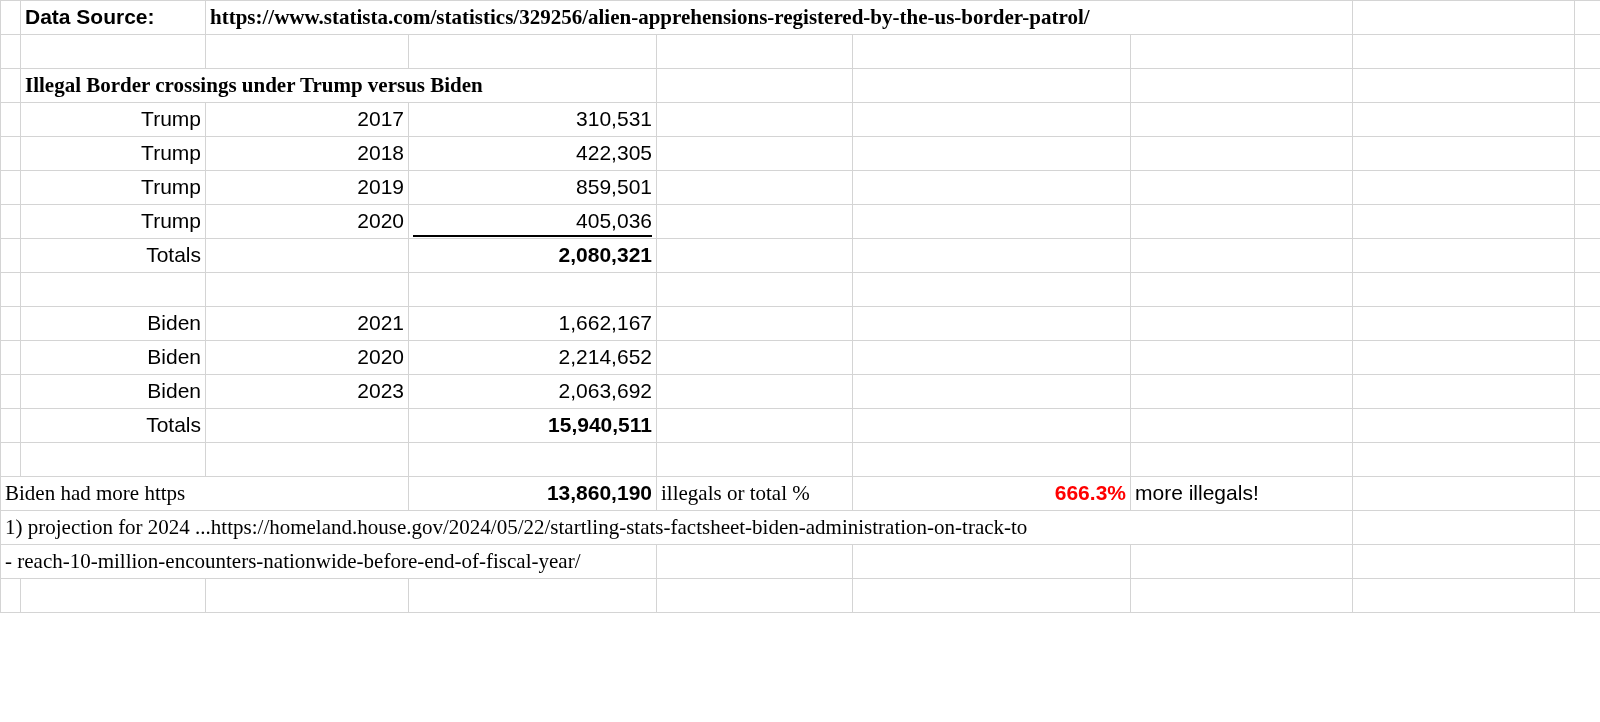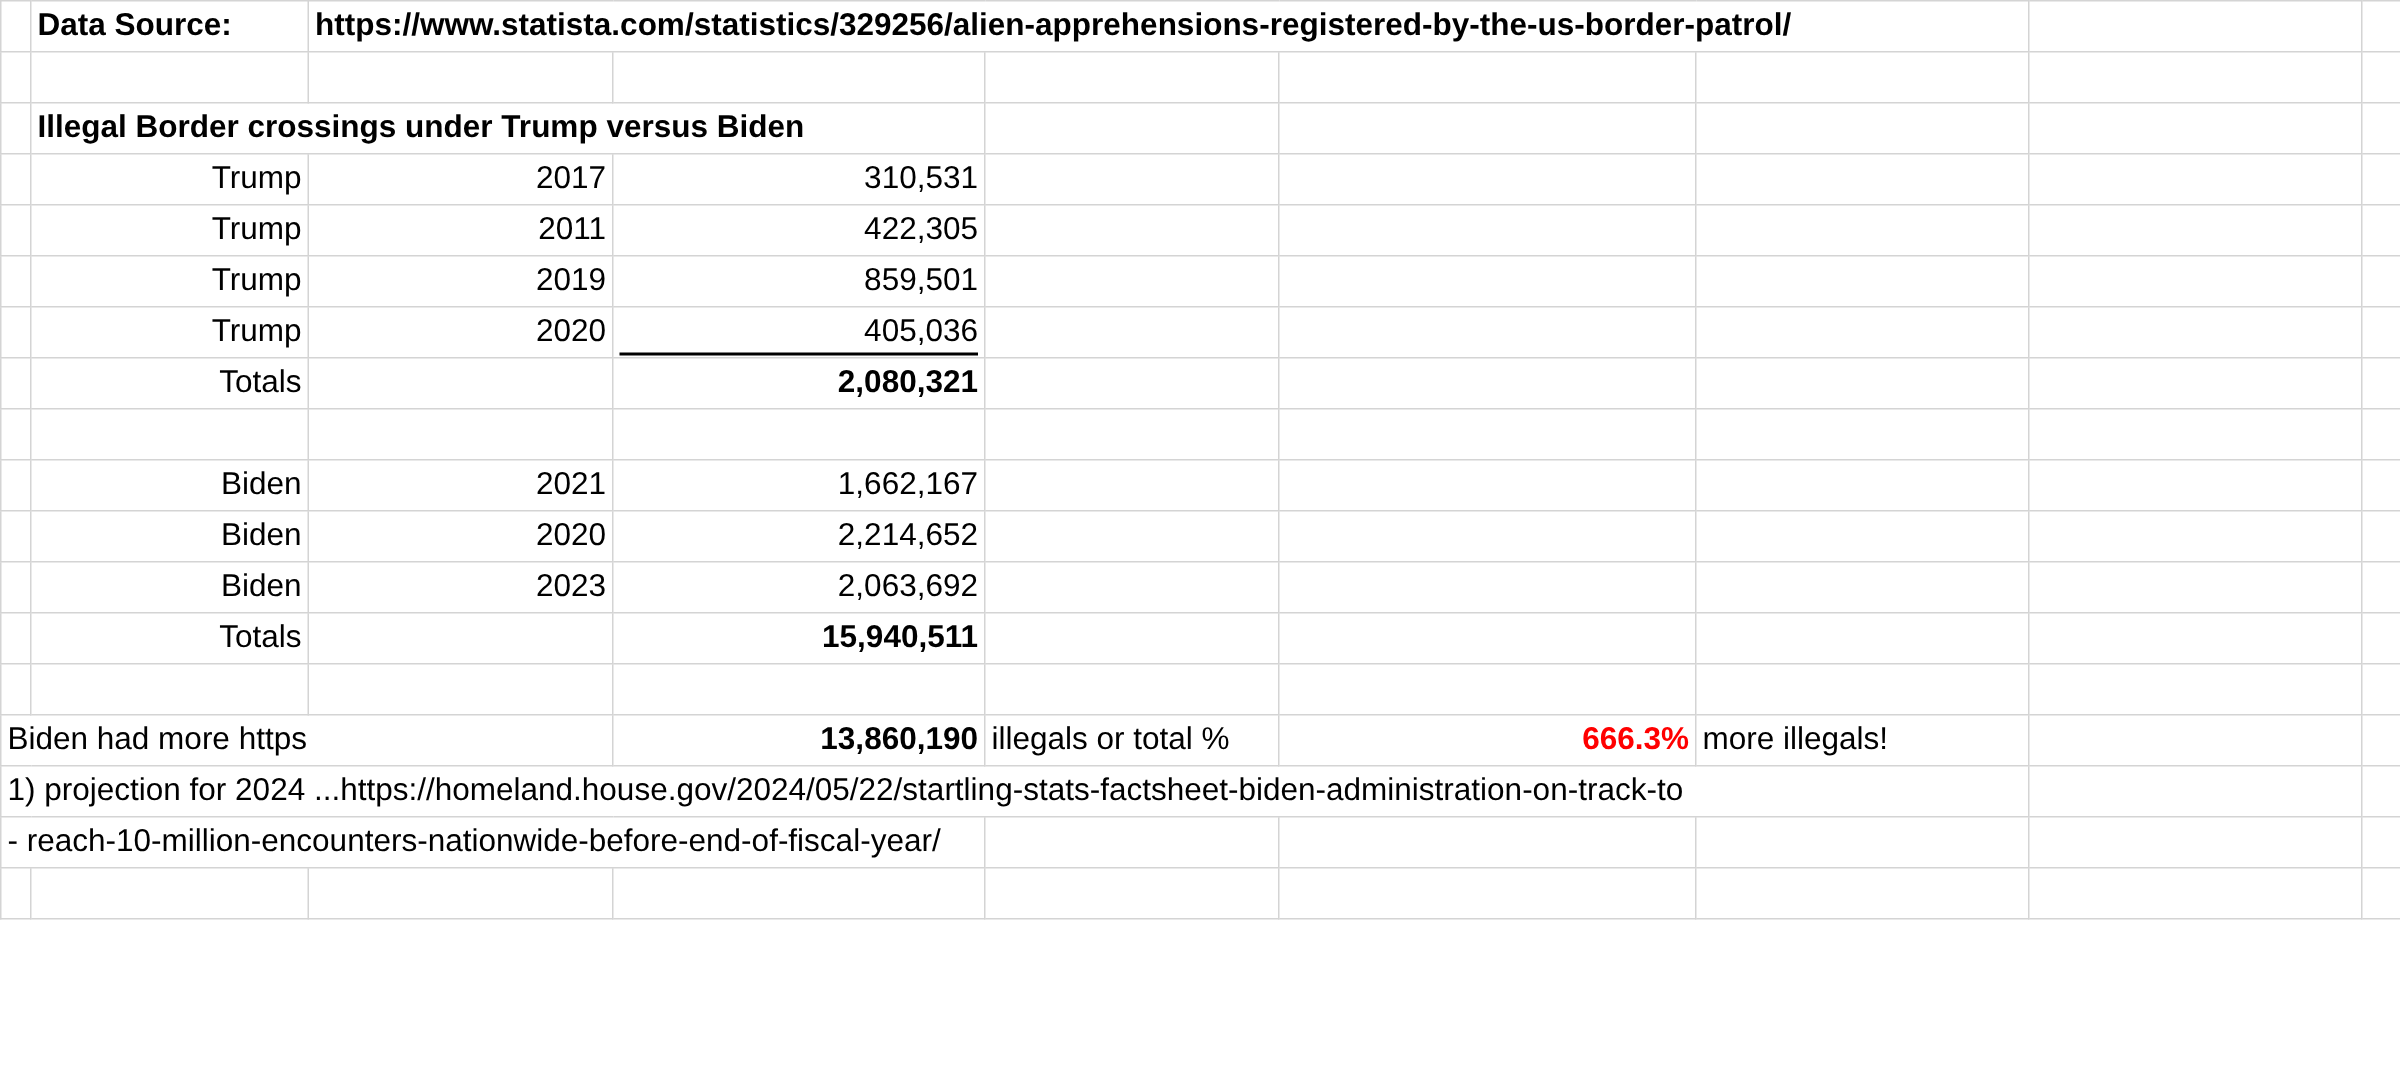--- a/index.html
+++ b/index.html
@@ -66,20 +66,21 @@
     font-weight: bold;
     font-size: 30px;
     text-align: right;
     padding-right: 10px;
     margin-top: 40px;
   }
   .nowrap-overflow {
     overflow: visible;
     position: relative;
     z-index: 5;
+    font-family: Liberation Serif, serif;
   }
   .src-label { font-weight: bold; font-size: 21px; }
   .src-url { font-weight: bold; font-size: 21px; }
   .title { font-weight: bold; font-size: 22px; margin-left: 35px; }
   .note { font-size: 21px; }
   .dollar { text-align: left; }
   .small-pad-left { padding-left: 8px; }
 </style>
 </head>
 <body>
@@ -136,21 +137,21 @@
       <td class="right">310,531</td>
       <td></td>
       <td></td>
       <td></td>
       <td></td>
       <td></td>
     </tr>
     <tr>
       <td></td>
       <td class="right">Trump</td>
-      <td class="right">2011</td>
+      <td class="right">2018</td>
       <td class="right">422,305</td>
       <td></td>
       <td></td>
       <td></td>
       <td></td>
       <td></td>
     </tr>
     <tr>
       <td></td>
       <td class="right">Trump</td>

